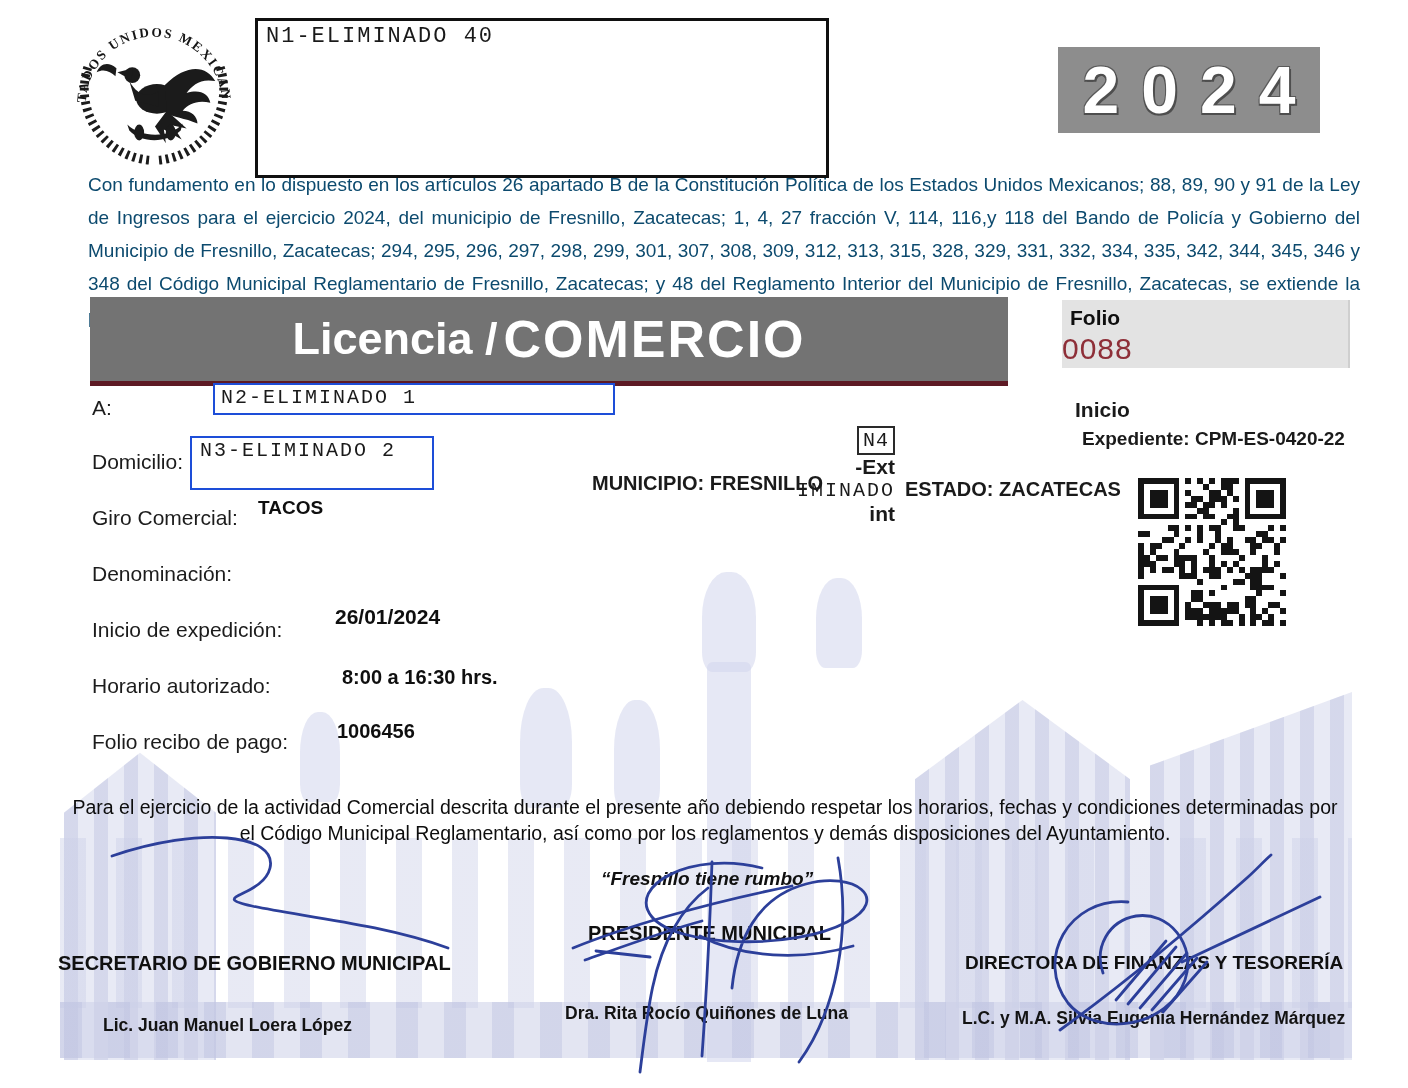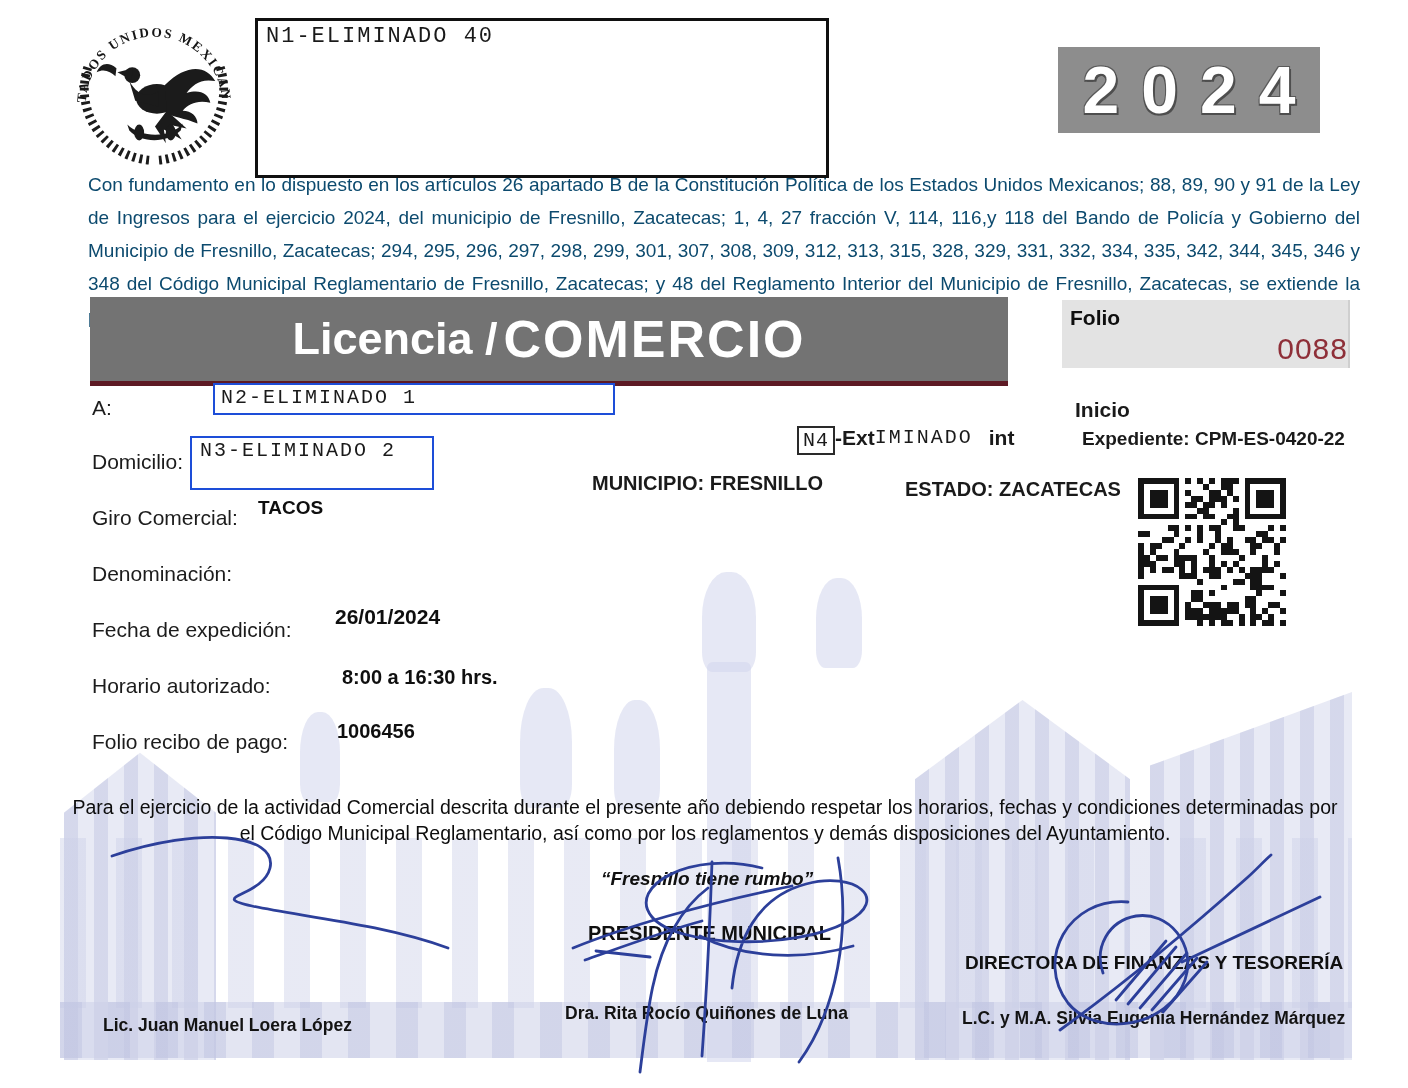--- a/index.html
+++ b/index.html
@@ -37,27 +37,27 @@
   
   #legal{left:88px;top:168px;width:1272px;font-size:19px;line-height:33px;text-align:justify;color:#0c4a6e;}
   
   #banner{left:90px;top:297px;width:918px;height:84px;background:#737373;border-bottom:5px solid #5d1a24;
     display:flex;align-items:center;justify-content:center;color:#fff;}
   #banner .t1{font-size:45px;font-weight:bold;margin-right:6px;}
   #banner .t2{font-size:52px;font-weight:bold;letter-spacing:2px;}
   
   #folio-box{left:1062px;top:300px;width:286px;height:68px;background:#e3e3e3;border-right:2px solid #cfcfcf;}
   #folio-box .lbl{font-size:21px;font-weight:bold;color:#0e0e0e;padding:6px 0 0 8px;}
-  #folio-box .val{font-size:30px;color:#8e2f38;text-align:right;margin-top:2px;letter-spacing:1px;}
+  #folio-box .val{font-size:30px;color:#8e2f38;text-align:left;margin-top:2px;letter-spacing:1px;}
   .label{font-size:21px;color:#1c1c1c;}
   .value{font-weight:bold;color:#0f0f0f;}
   .redact-box{border:2px solid #1d4ed8;background:#fff;}
   #n2-box{left:213px;top:383px;width:392px;height:28px;font-size:20px;line-height:26px;padding-left:6px;letter-spacing:2px;}
   #n3-box{left:190px;top:436px;width:232px;height:50px;font-size:20px;line-height:26px;padding-left:8px;letter-spacing:2px;}
-  #n4-line{left:797px;top:426px;display:flex;align-items:flex-start;font-size:20px;}
+  #n4-line{left:797px;top:426px;display:flex;align-items:flex-end;font-size:20px;flex-direction:column;}
   #n4-line .n4{border:2px solid #2a2a2a;padding:1px 4px;letter-spacing:1px;}
   #n4-line .ext{font-weight:bold;font-size:21px;}
   #n4-line .rest{letter-spacing:2px;}
   #n4-line .int{font-weight:bold;font-size:21px;margin-left:16px;}
   
   #ink{position:absolute;inset:0;z-index:3;pointer-events:none;}
   
   #qr{left:1138px;top:478px;width:148px;height:148px;}
   #qr svg{width:100%;height:100%;}
   #conditions{left:64px;top:794px;width:1282px;text-align:center;font-size:19.5px;line-height:26px;color:#0d0d0d;}
@@ -444,35 +444,36 @@
         <rect x="22" y="24" width="1" height="1"></rect>
         <rect x="24" y="24" width="1" height="1"></rect>
       </svg>
   </div>
 
   <div class="abs label" style="left:92px;top:506px;">Giro Comercial:</div>
   <div class="abs value" style="left:258px;top:497px;font-size:19px;">TACOS</div>
 
   <div class="abs label" style="left:92px;top:562px;">Denominación:</div>
 
-  <div class="abs label" style="left:92px;top:618px;">Fecha de expedición:</div>
+  <div class="abs label" style="left:92px;top:618px;">Inicio de expedición:</div>
   <div class="abs value" style="left:335px;top:605px;font-size:21px;">26/01/2024</div>
 
   <div class="abs label" style="left:92px;top:674px;">Horario autorizado:</div>
   <div class="abs value" style="left:342px;top:666px;font-size:20px;">8:00 a 16:30 hrs.</div>
 
   <div class="abs label" style="left:92px;top:730px;">Folio recibo de pago:</div>
   <div class="abs value" style="left:337px;top:720px;font-size:20px;">1006456</div>
 
   <div class="abs" id="conditions">Para el ejercicio de la actividad Comercial descrita durante el presente año debiendo respetar los horarios, fechas y condiciones determinadas por el Código Municipal Reglamentario, así como por los reglamentos y demás disposiciones del Ayuntamiento.</div>
 
   <div class="abs motto" style="left:601px;top:868px;">“Fresnillo tiene rumbo”</div>
   <div class="abs sig-title" style="left:588px;top:922px;">PRESIDENTE MUNICIPAL</div>
   <div class="abs sig-name" style="left:565px;top:1003px;">Dra. Rita Rocío Quiñones de Luna</div>
 
+  <div class="abs sig-title" style="left:58px;top:952px;">SECRETARIO DE GOBIERNO MUNICIPAL</div>
   <div class="abs sig-name" style="left:103px;top:1015px;">Lic. Juan Manuel Loera López</div>
 
   <div class="abs sig-title" style="left:965px;top:952px;font-size:19px;">DIRECTORA DE FINANZAS Y TESORERÍA</div>
   <div class="abs sig-name" style="left:962px;top:1008px;">L.C. y M.A. Silvia Eugenia Hernández Márquez</div>
 </div>
 
 <svg id="ink" width="1408" height="1088" viewBox="0 0 1408 1088">
   <g fill="none" stroke="#2c3f9a" stroke-width="2.8" stroke-linecap="round">
     <g>
       <path d="M112 856 C 200 826, 278 834, 270 868 C 263 897, 206 896, 252 906 C 298 916, 382 924, 448 948"></path>

